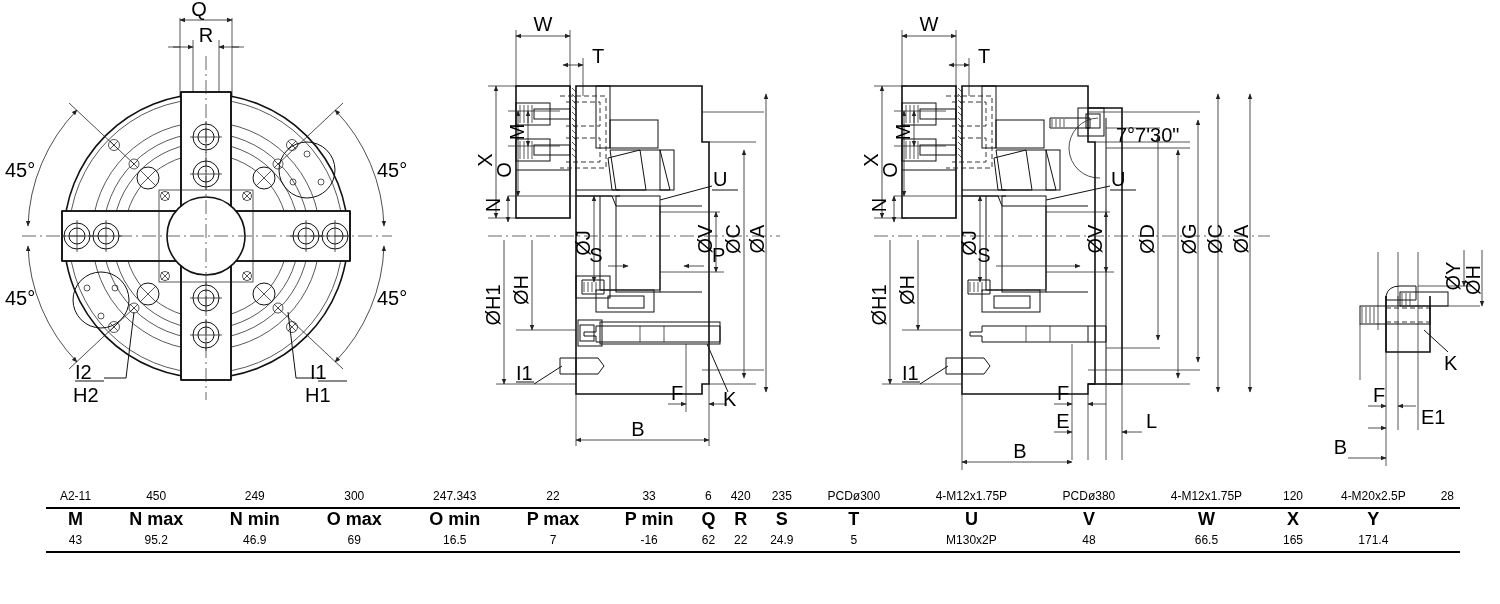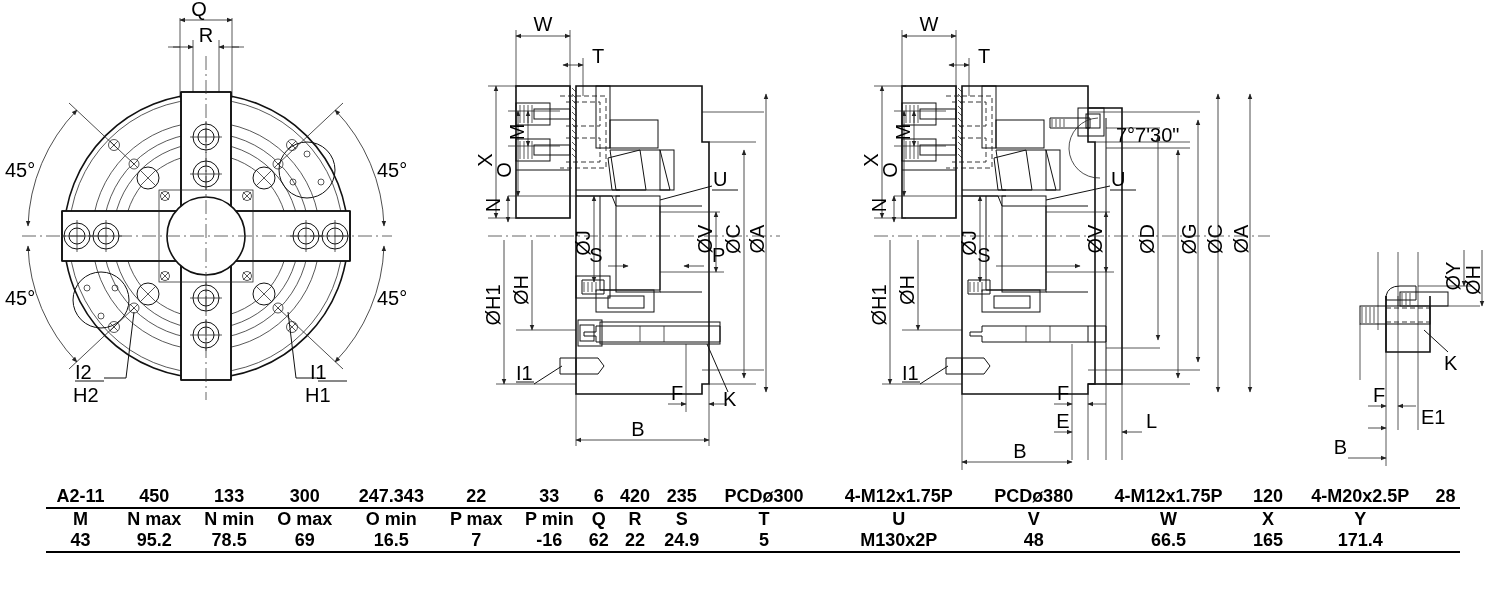--- a/index.html
+++ b/index.html
@@ -32,21 +32,21 @@
   }
   table.spec{
     border-collapse:collapse;width:1414px;
     font-family:"Liberation Sans", sans-serif;
   }
   table.spec td{
     text-align:center;padding:0;
     font-size:17.5px;line-height:21px;white-space:nowrap;
   }
   tr.hdr td{font-weight:bold;font-size:18px;}
-  tr.val td{font-weight:bold;font-size:18px;}
+  tr.val td{font-weight:normal;font-size:12px;}
   tr.rule td{height:0;padding:0;}
   .ruleline{border-top:2.4px solid #000;height:0;width:1414px;}
 </style>
 </head>
 <body>
 
 <div class="stage">
 
 <svg width="1500" height="604" viewBox="0 0 1500 604" xmlns="http://www.w3.org/2000/svg">
 
@@ -668,21 +668,21 @@
 
 </svg>
 </div>
 
 <div class="table-wrap">
   <table class="spec">
     <tbody>
       <tr class="val">
         <td>A2-11</td>
         <td>450</td>
-        <td>133</td>
+        <td>249</td>
         <td>300</td>
         <td>247.343</td>
         <td>22</td>
         <td>33</td>
         <td>6</td>
         <td>420</td>
         <td>235</td>
         <td>PCDø300</td>
         <td>4-M12x1.75P</td>
         <td>PCDø380</td>
@@ -711,21 +711,21 @@
         <td>U</td>
         <td>V</td>
         <td>W</td>
         <td>X</td>
         <td>Y</td>
         <td></td>
       </tr>
       <tr class="val">
         <td>43</td>
         <td>95.2</td>
-        <td>78.5</td>
+        <td>46.9</td>
         <td>69</td>
         <td>16.5</td>
         <td>7</td>
         <td>-16</td>
         <td>62</td>
         <td>22</td>
         <td>24.9</td>
         <td>5</td>
         <td>M130x2P</td>
         <td>48</td>

